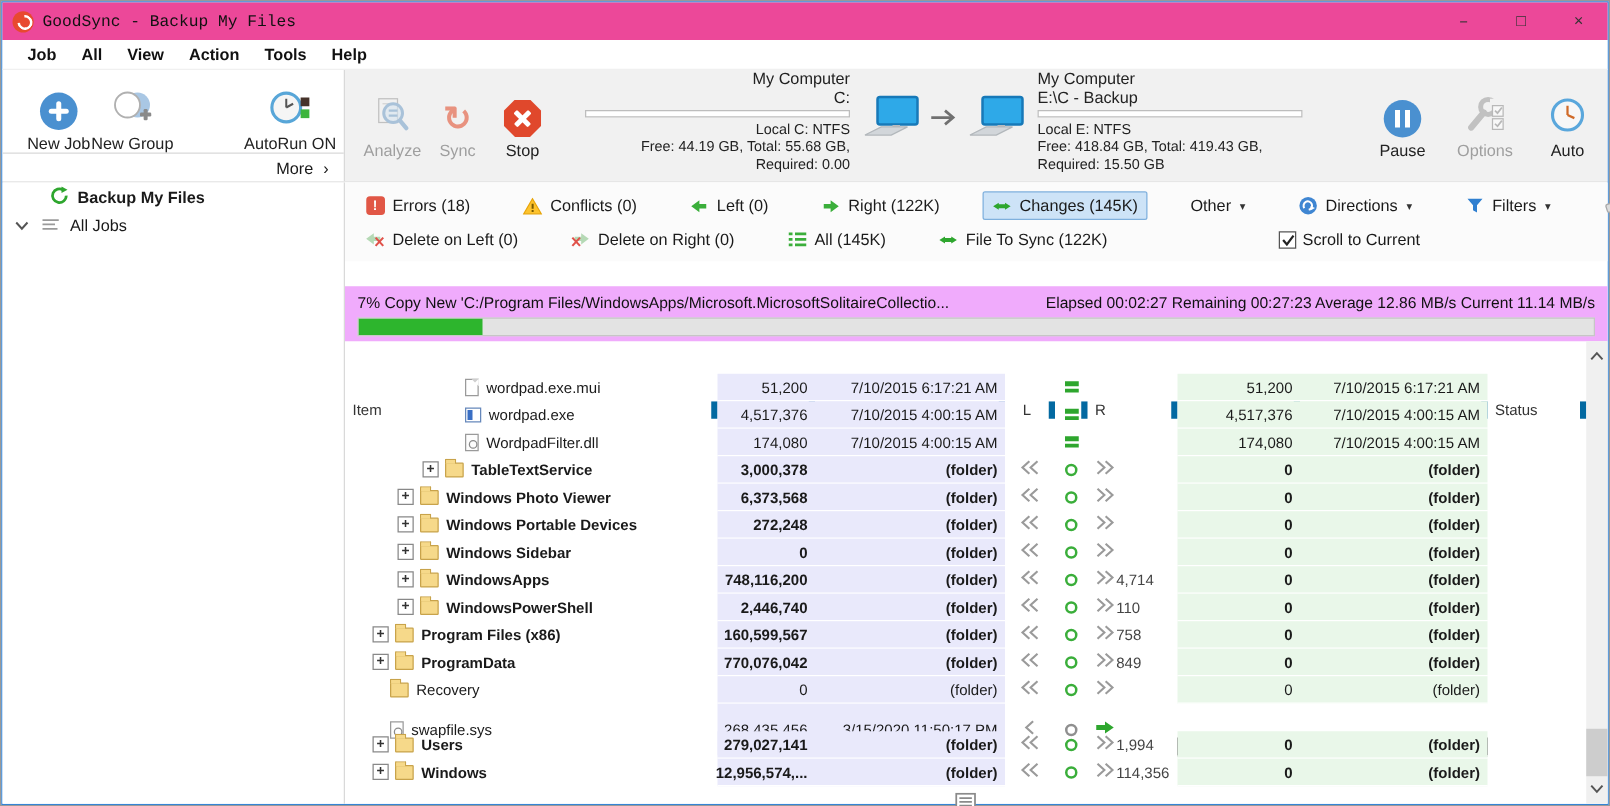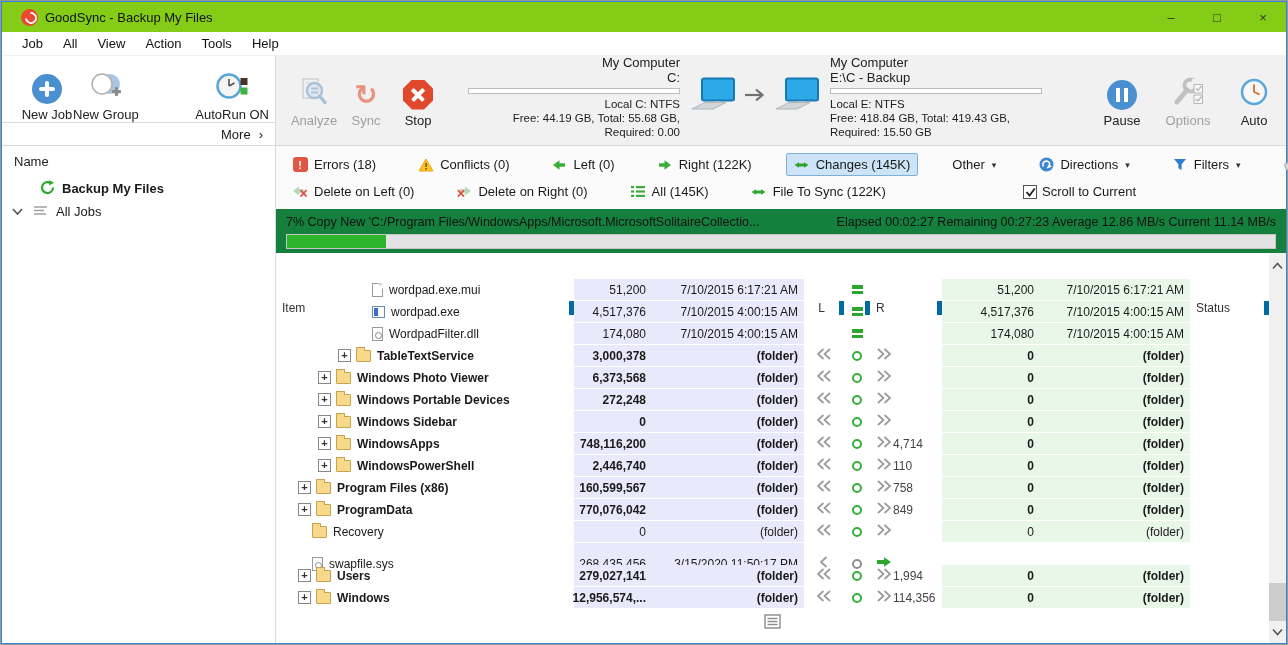--- a/index.html
+++ b/index.html
@@ -2,31 +2,31 @@
 <html><head>
 <meta charset="utf-8">
 <style>
   * { box-sizing: border-box; margin: 0; padding: 0; }
   html,body { width:1288px; height:645px; overflow:hidden; background:#999;
     font-family:"Liberation Sans", sans-serif; }
   .window { width:1286px; height:643px; margin:1px; border:1px solid #3584d6;
     background:#fff; display:flex; flex-direction:column; color:#1a1a1a; }
 
   
-  .titlebar { height:30px; display:flex; align-items:center; padding-left:19px; background:#84cc16; flex-shrink:0;}
+  .titlebar { height:30px; display:flex; align-items:center; padding-left:8px; background:#ec4899; flex-shrink:0;font-family:Liberation Mono, monospace;}
   .logo { width:17px; height:17px; border-radius:50%; background:#e8492f; position:relative; margin-right:7px;}
   .logo::after { content:""; position:absolute; left:3.5px; top:3.5px; width:8px; height:8px;
     border:2px solid #fff; border-left-color:transparent; border-radius:50%; transform:rotate(40deg);}
   .title-text { font-size:13px; color:#111; }
   .win-controls { margin-left:auto; display:flex; height:100%; }
   .wc { width:46px; display:flex; align-items:center; justify-content:center; font-size:13px; color:#333; cursor:default;}
 
   
   .menubar { height:24px; display:flex; align-items:center; padding-left:10px; background:#fff; flex-shrink:0; border-bottom:1px solid #f0f0f0;}
-  .menu-item { font-size:13px; color:#111; padding:3px 10px; }
+  .menu-item { font-size:13px; color:#111; padding:3px 10px;font-weight:bold; }
 
   
   .toolbar { height:90px; display:flex; flex-shrink:0; border-bottom:1px solid #d9d9d9;}
   .tb-left { width:274px; flex-shrink:0; border-right:1px solid #d9d9d9; display:flex; flex-direction:column; background:#fff;}
   .tb-left-top { flex:1; display:flex; align-items:center; padding:4px 6px 0 6px;margin-left:13px;}
   .tb-more { height:24px; border-top:1px solid #d9d9d9; display:flex; align-items:center; justify-content:flex-end; padding-right:12px; font-size:13px; gap:8px;}
   .tb-right { flex:1; background:#f1f1f1; display:flex; align-items:center; padding:2px 6px 10px 12px;}
   .tbtn { display:flex; flex-direction:column; align-items:center; justify-content:flex-end; gap:3px; min-width:52px; height:62px; font-size:13px; color:#222;}
   .tbtn.disabled { color:#9f9f9f; }
   .cir { width:30px; height:30px; border-radius:50%; background:#4a90d0; position:relative;}
@@ -66,21 +66,21 @@
   .frow { display:flex; align-items:center; height:27px; }
   .fbtn { display:inline-flex; align-items:center; gap:6px; font-size:13px; color:#1a1a1a; padding:3px 7px; margin-right:26px; white-space:nowrap; border:1px solid transparent;}
   .fbtn.sel { background:#cde3f7; border:1px solid #7fb0dd; border-radius:2px;}
   .fic { display:inline-flex; width:16px; justify-content:center;}
   .fi-err { width:15px; height:15px; background:#e15746; color:#fff; border-radius:3px; font-size:11px; font-weight:bold; display:inline-flex; align-items:center; justify-content:center;}
   .caret { font-size:9px; color:#333; margin-left:1px;}
   .cb { width:14px; height:14px; border:1px solid #555; background:#fff; display:inline-flex; align-items:center; justify-content:center; margin-right:5px;}
   .scroll-cur { display:flex; align-items:center; margin-left:auto; margin-right:150px; font-size:13px;}
 
   
-  .prog-sec { padding:6px 10px 4px 10px; flex-shrink:0; background:#15803d;}
+  .prog-sec { padding:6px 10px 4px 10px; flex-shrink:0; background:#f0abfc;margin-top:20px;}
   .prog-line { display:flex; justify-content:space-between; font-size:12.5px; color:#111; margin-bottom:5px;}
   .prog-track { height:15px; background:#e3e3e3; border:1px solid #c6c6c6;}
   .prog-fill { height:100%; background:#2db52d;}
 
   
   .table-zone { flex:1; display:flex; min-height:0; position:relative;}
   .tables { flex:1; display:flex; flex-direction:column; min-width:0;}
   .tgrid { display:grid; grid-template-columns:298px 78px 152px 40px 26px 72px 98px 150px 1fr;}
   .thead { height:26px; font-size:12px; color:#333; flex-shrink:0;}
   .thead > div { display:flex; align-items:center; padding:0 6px; border-right:5px solid #0369a1;margin-top:48px;}
@@ -268,21 +268,20 @@
               </svg>
           </span>
           <span>Auto</span>
         </div>
       </div>
     </div>
   </div>
 
   <div class="main">
     <div class="sidebar">
-      <div class="side-hdr">Name</div>
       <div class="tree-row job-row">
         <span>
           <svg width="15" height="15" viewBox="0 0 15 15">
               <path d="M13 7.5 a5.5 5.5 0 1 1 -2.4-4.5" fill="none" stroke="#2ea62e" stroke-width="2.2"></path>
               <polygon points="9.2,0.2 9.2,5.4 14,2.8" fill="#2ea62e"></polygon>
             </svg>
         </span>
         <span>Backup My Files</span>
       </div>
       <div class="tree-row">

